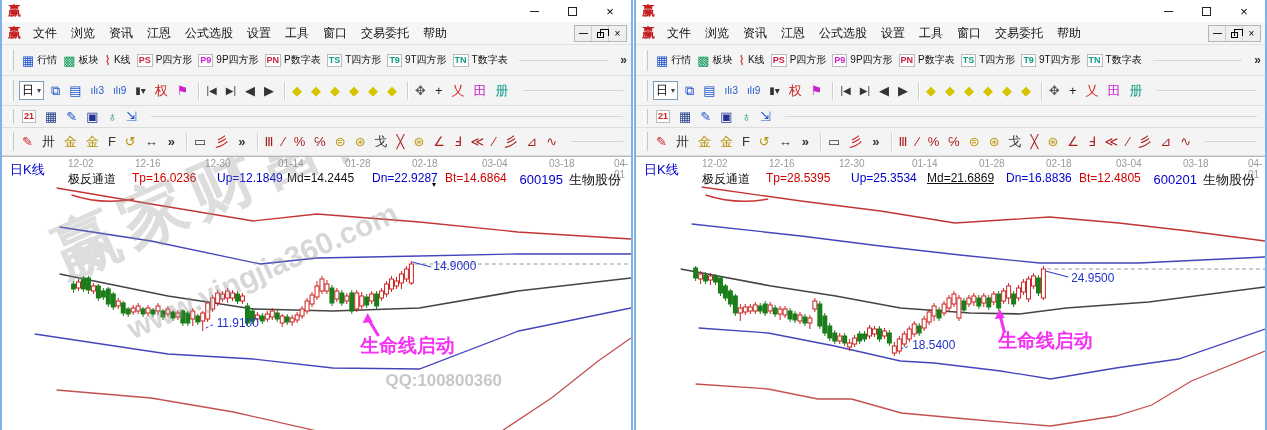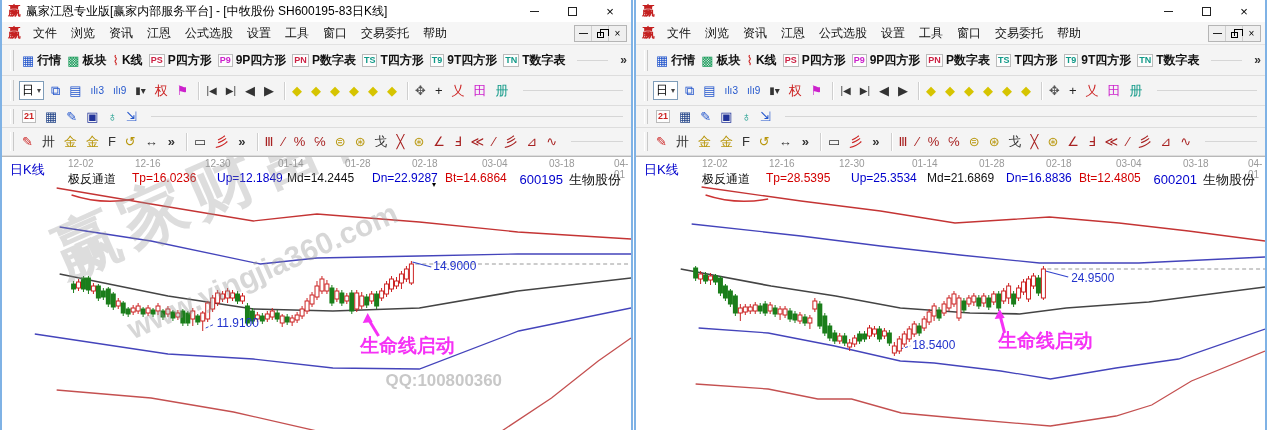--- a/index.html
+++ b/index.html
@@ -33,21 +33,21 @@
 
   .toolbar { display:flex; align-items:center; background:#f4f4f4; border-bottom:1px solid #ddd;
     padding-left:8px; position:relative; }
   .toolbar::before { content:''; width:2px; height:70%; border-left:1px solid #fff; border-right:1px solid #c9c9c9; margin-right:5px; }
   .t1 { height:31px; font-size:12px; }
   .t2 { height:30px; }
   .t3 { height:22px; }
   .t4 { height:28px; }
   .tbtn { display:flex; align-items:center; margin:0 3px; white-space:nowrap; }
   .tbtn .ico { font-size:13px; line-height:13px; margin-right:3px; }
-  .tbtn .lbl { color:#111; font-size:12px;font-weight:bold; }
+  .tbtn .lbl { color:#111; font-size:10px; }
   .badge { font-size:9px; font-weight:bold; border:1px solid #bbb; background:#fdfdfd;
     padding:0 1px; margin-right:3px; line-height:11px; }
   .sep { width:1px; height:18px; background:#cfcfcf; margin:0 4px; box-shadow:1px 0 0 #fff; }
   .combo { background:#fff; border:1px solid #7f9db9; font-size:12px; padding:0 2px; height:19px;
     display:flex; align-items:center; margin-right:4px; }
   .combo .arr { font-size:8px; margin-left:3px; color:#444; }
   .chev { color:#333; font-size:12px; font-weight:bold; margin:0 4px; }
   .groove { flex:1; height:0; border-top:1px solid #d6d6d6; margin:0 8px; }
 
   .chart { position:relative; height:274px; background:#fff; border-top:1px solid #b8b8b8; overflow:hidden; }
@@ -67,21 +67,20 @@
   .wm-url { position:absolute; left:120px; top:158px; font-size:30px; font-weight:bold;
     color:rgba(150,150,150,0.38); transform:rotate(-24deg); transform-origin:left top; z-index:4;
     pointer-events:none; white-space:nowrap; }
 </style>
 </head>
 <body>
 
 <div class="window" id="win0">
   <div class="titlebar">
     <span class="app-ico">赢</span>
-    <span class="titletext">赢家江恩专业版[赢家内部服务平台] - [中牧股份  SH600195-83日K线]</span>
     <span class="win-btns">
       <span class="wbtn">
           <span class="g-min"></span>
         </span>
       <span class="wbtn">
           <span class="g-max"></span>
         </span>
       <span class="wbtn">×</span>
     </span>
   </div>
@@ -833,21 +832,21 @@
         <span style="left: 343px;">01-28</span>
         <span style="left: 410px;">02-18</span>
         <span style="left: 480px;">03-04</span>
         <span style="left: 547px;">03-18</span>
         <span style="left: 612px;">04-01</span>
       </div>
     <div class="indicator">
         <span class="seg" style="left: 66px; color: rgb(17, 17, 17);">极反通道</span>
         <span class="seg" style="left: 130px; color: rgb(210, 0, 0);">Tp=28.5395</span>
         <span class="seg" style="left: 215px; color: rgb(0, 0, 204);">Up=25.3534</span>
-        <span class="seg" style="left: 291px; color: rgb(17, 17, 17);">Md=21.6869</span>
+        <span class="seg" style="left: 291px; color: rgb(17, 17, 17); text-decoration: underline;">Md=21.6869</span>
         <span class="seg" style="left: 370px; color: rgb(0, 0, 204);">Dn=16.8836</span>
         <span class="seg" style="left: 443px; color: rgb(210, 0, 0);">Bt=12.4805</span>
         <span class="stock"><span class="code">600201</span><span class="sname">生物股份</span></span>
       </div>
     <svg class="canvas" viewBox="0 0 633 245" preserveAspectRatio="none">
         <path d="M70,9 Q100,19 133,13" stroke="#cc3333" stroke-width="1.4" fill="none"></path>
         <polyline points="66,1 166,15 246,25 321,37 416,31 486,37 556,45 633,55" stroke="#c43434" stroke-width="1.3" fill="none"></polyline>
         <polyline points="56,38 166,50 246,60 326,69 406,77 506,77 633,71" stroke="#4444bb" stroke-width="1.3" fill="none"></polyline>
         <polyline points="45,83 136,100 201,110 266,122 336,127 386,128 433,122 516,116 633,101" stroke="#444444" stroke-width="1.7" fill="none"></polyline>
         <polyline points="63,142 133,147 200,160 266,175 300,177 367,185 417,193 483,182 546,173 633,143" stroke="#4444bb" stroke-width="1.3" fill="none"></polyline>

